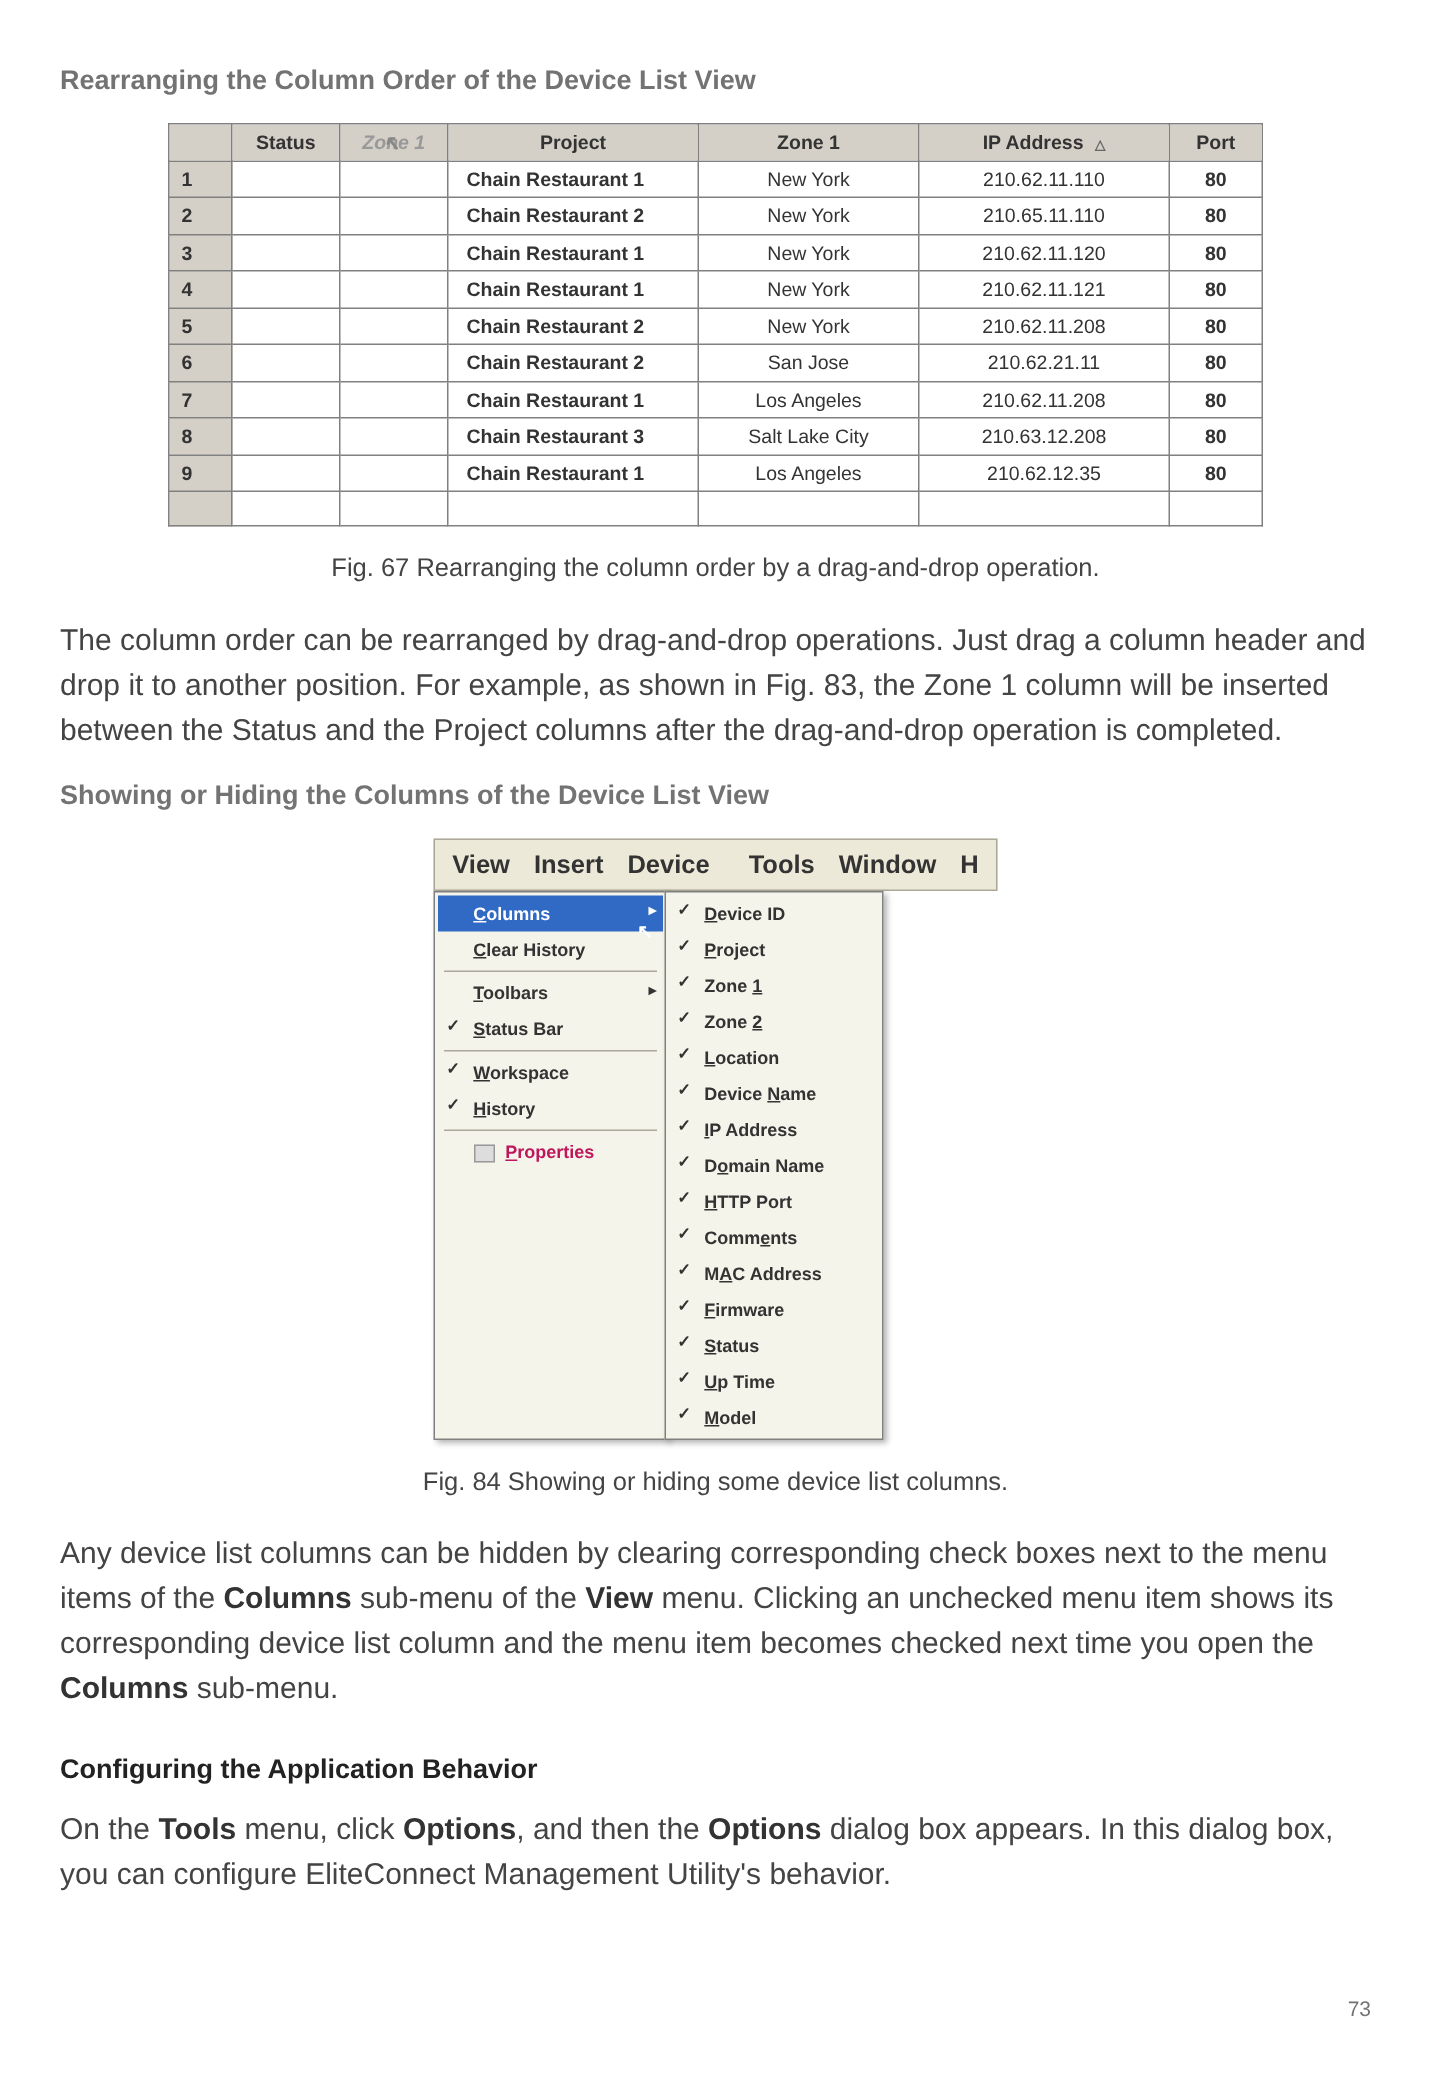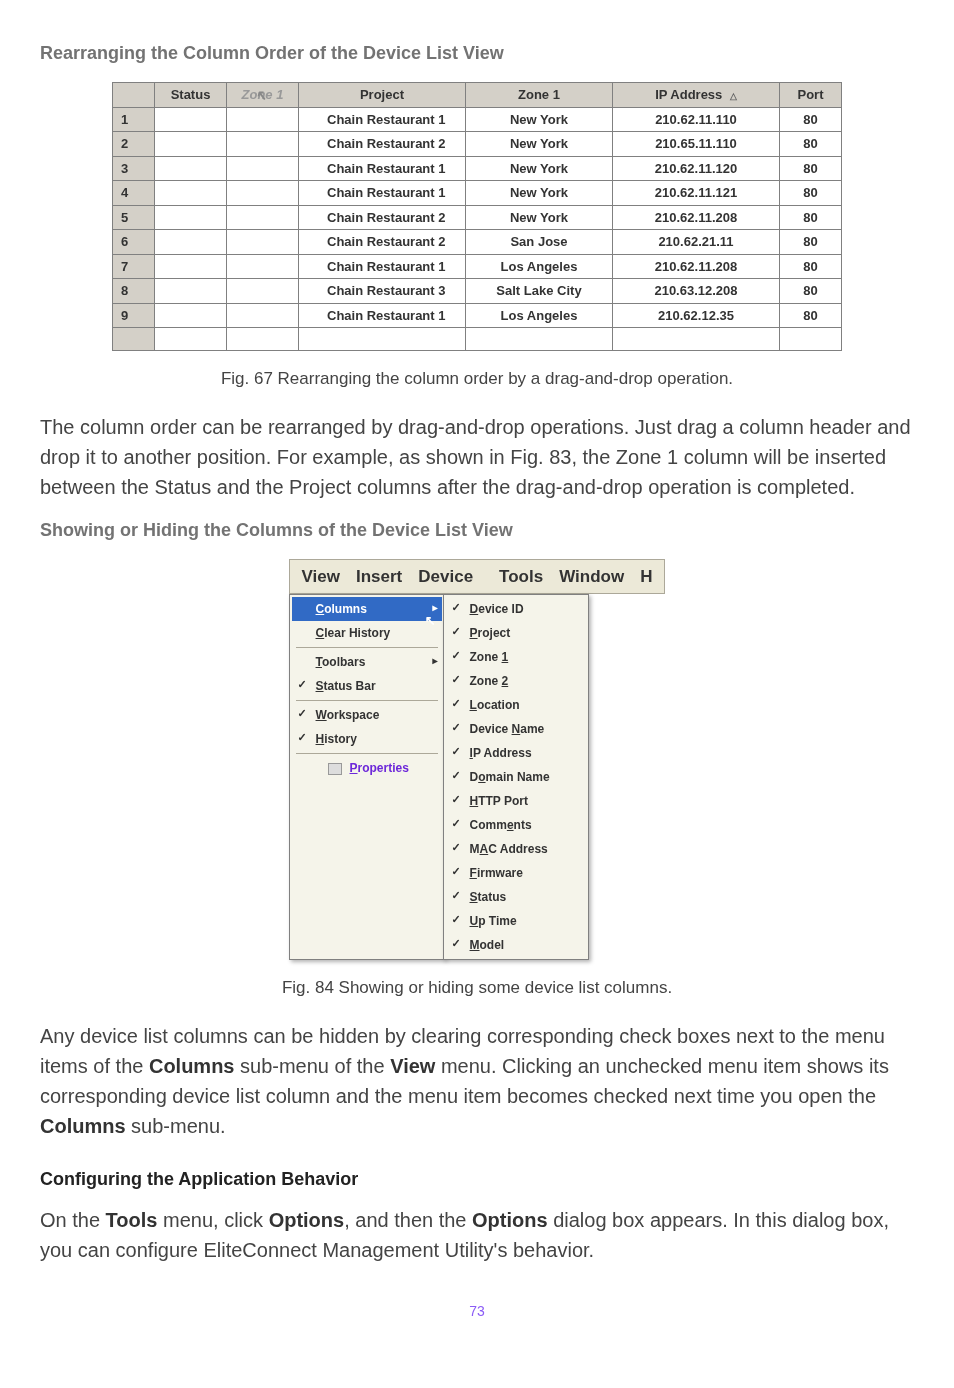--- a/index.html
+++ b/index.html
@@ -71,27 +71,27 @@
     }
     table.device-table th.ip-col {
       width: 150px;
     }
     table.device-table th.port-col {
       width: 45px;
     }
     table.device-table td.proj-cell {
       text-align: left;
       font-weight: bold;
-      padding-left: 28px;
+      padding-left: 12px;
     }
     table.device-table td.zone-cell {
-      font-weight: bold;
+      font-weight: normal;
     }
     table.device-table td.ip-cell {
-      font-weight: bold;
+      font-weight: normal;
     }
     table.device-table td.port-cell {
       font-weight: bold;
       margin-top: 36px;
     }
     table.device-table tr.empty-row td {
       height: 18px;
     }
     .drag-cursor {
       position: absolute;
@@ -147,22 +147,21 @@
       font-weight: bold;
       color: #333;
       white-space: nowrap;
       position: relative;
     }
     .dropdown-item.highlighted {
       background: #316ac5;
       color: #fff;
     }
     .dropdown-item.disabled {
-      color: #6d28d9;
-      text-align: center;
+      color: #be185d;
     }
     .dropdown-separator {
       border-top: 1px solid #aca899;
       margin: 2px 4px;
     }
     .check-mark {
       position: absolute;
       left: 6px;
       top: 2px;
       font-size: 11px;
@@ -174,24 +173,24 @@
       top: 3px;
       font-size: 10px;
     }
     .dropdown-item.highlighted .submenu-arrow {
       color: #fff;
     }
     .underline {
       text-decoration: underline;
     }
     .page-number {
-      text-align: center;
+      text-align: right;
       font-size: 14px;
-      color: #8b5cf6;
-      margin-top: 36px;
+      color: #737373;
+      margin-top: 64px;
     }
     .menu-body {
       display: flex;
       margin-top: 22px;
     }
     .prop-icon {
       display: inline-block;
       width: 12px;
       height: 10px;
       background: #ddd;

